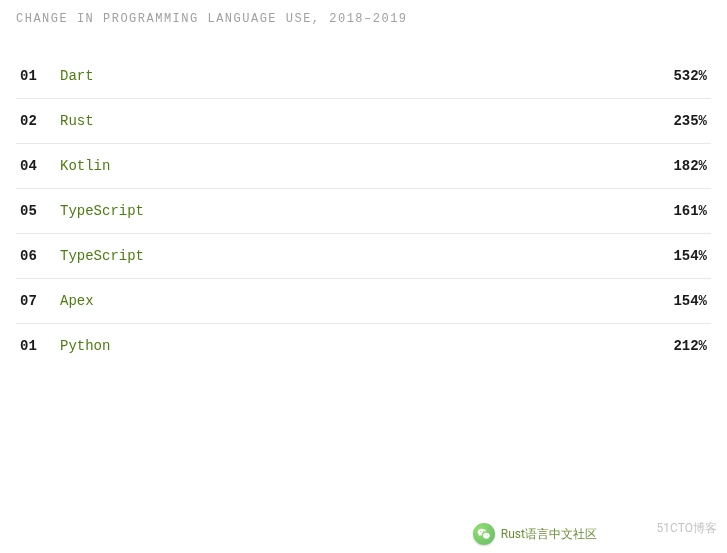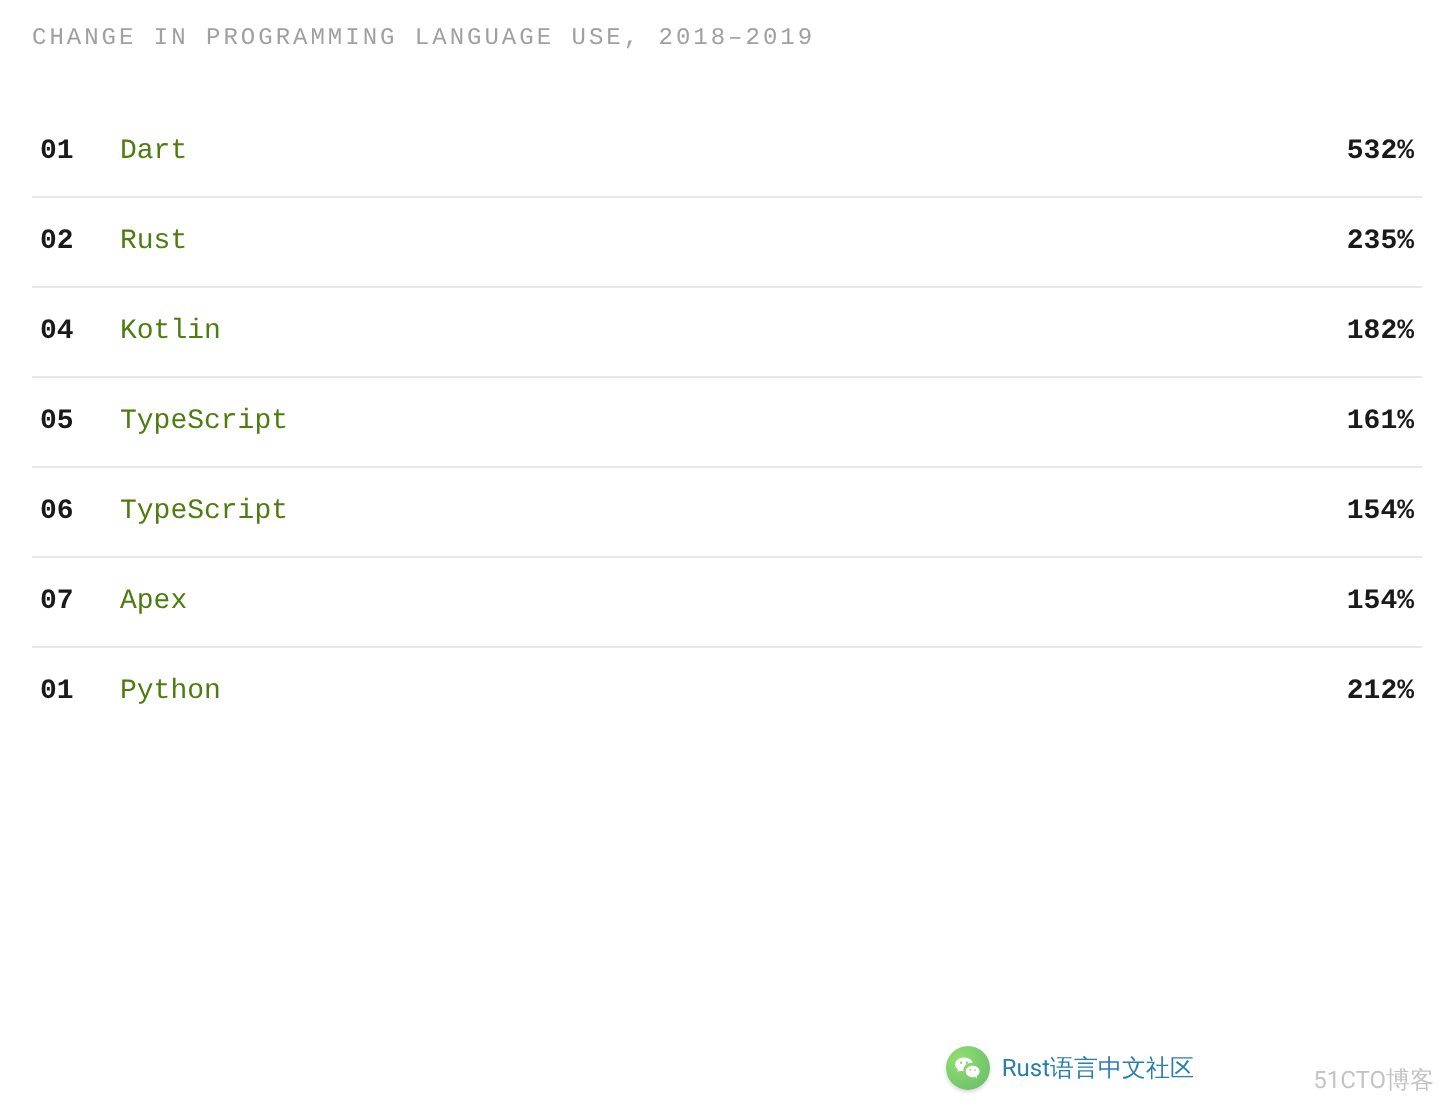--- a/index.html
+++ b/index.html
@@ -62,42 +62,42 @@
       text-align: right;
     }
     .watermark-left {
       position: absolute;
       bottom: 8px;
       right: 130px;
       display: flex;
       align-items: center;
       gap: 6px;
       font-size: 12px;
-      color: #0369a1;
+      color: #4d7c0f;
       opacity: 0.85;
       pointer-events: none;
     }
     .watermark-left .wechat-icon {
       width: 22px;
       height: 22px;
       border-radius: 50%;
       background: radial-gradient(circle at 30% 30%, #7ed957, #4caf50);
       display: flex;
       align-items: center;
       justify-content: center;
       box-shadow: 0 1px 2px rgba(0,0,0,0.2);
     }
     .watermark-left .wechat-icon svg {
       width: 14px;
       height: 14px;
       fill: #fff;
     }
     .watermark-right {
       position: absolute;
-      bottom: 4px;
+      bottom: 16px;
       right: 10px;
       font-size: 12px;
       color: #bdbdbd;
       opacity: 0.9;
       pointer-events: none;
     }
   </style>
 </head>
 <body>
 

